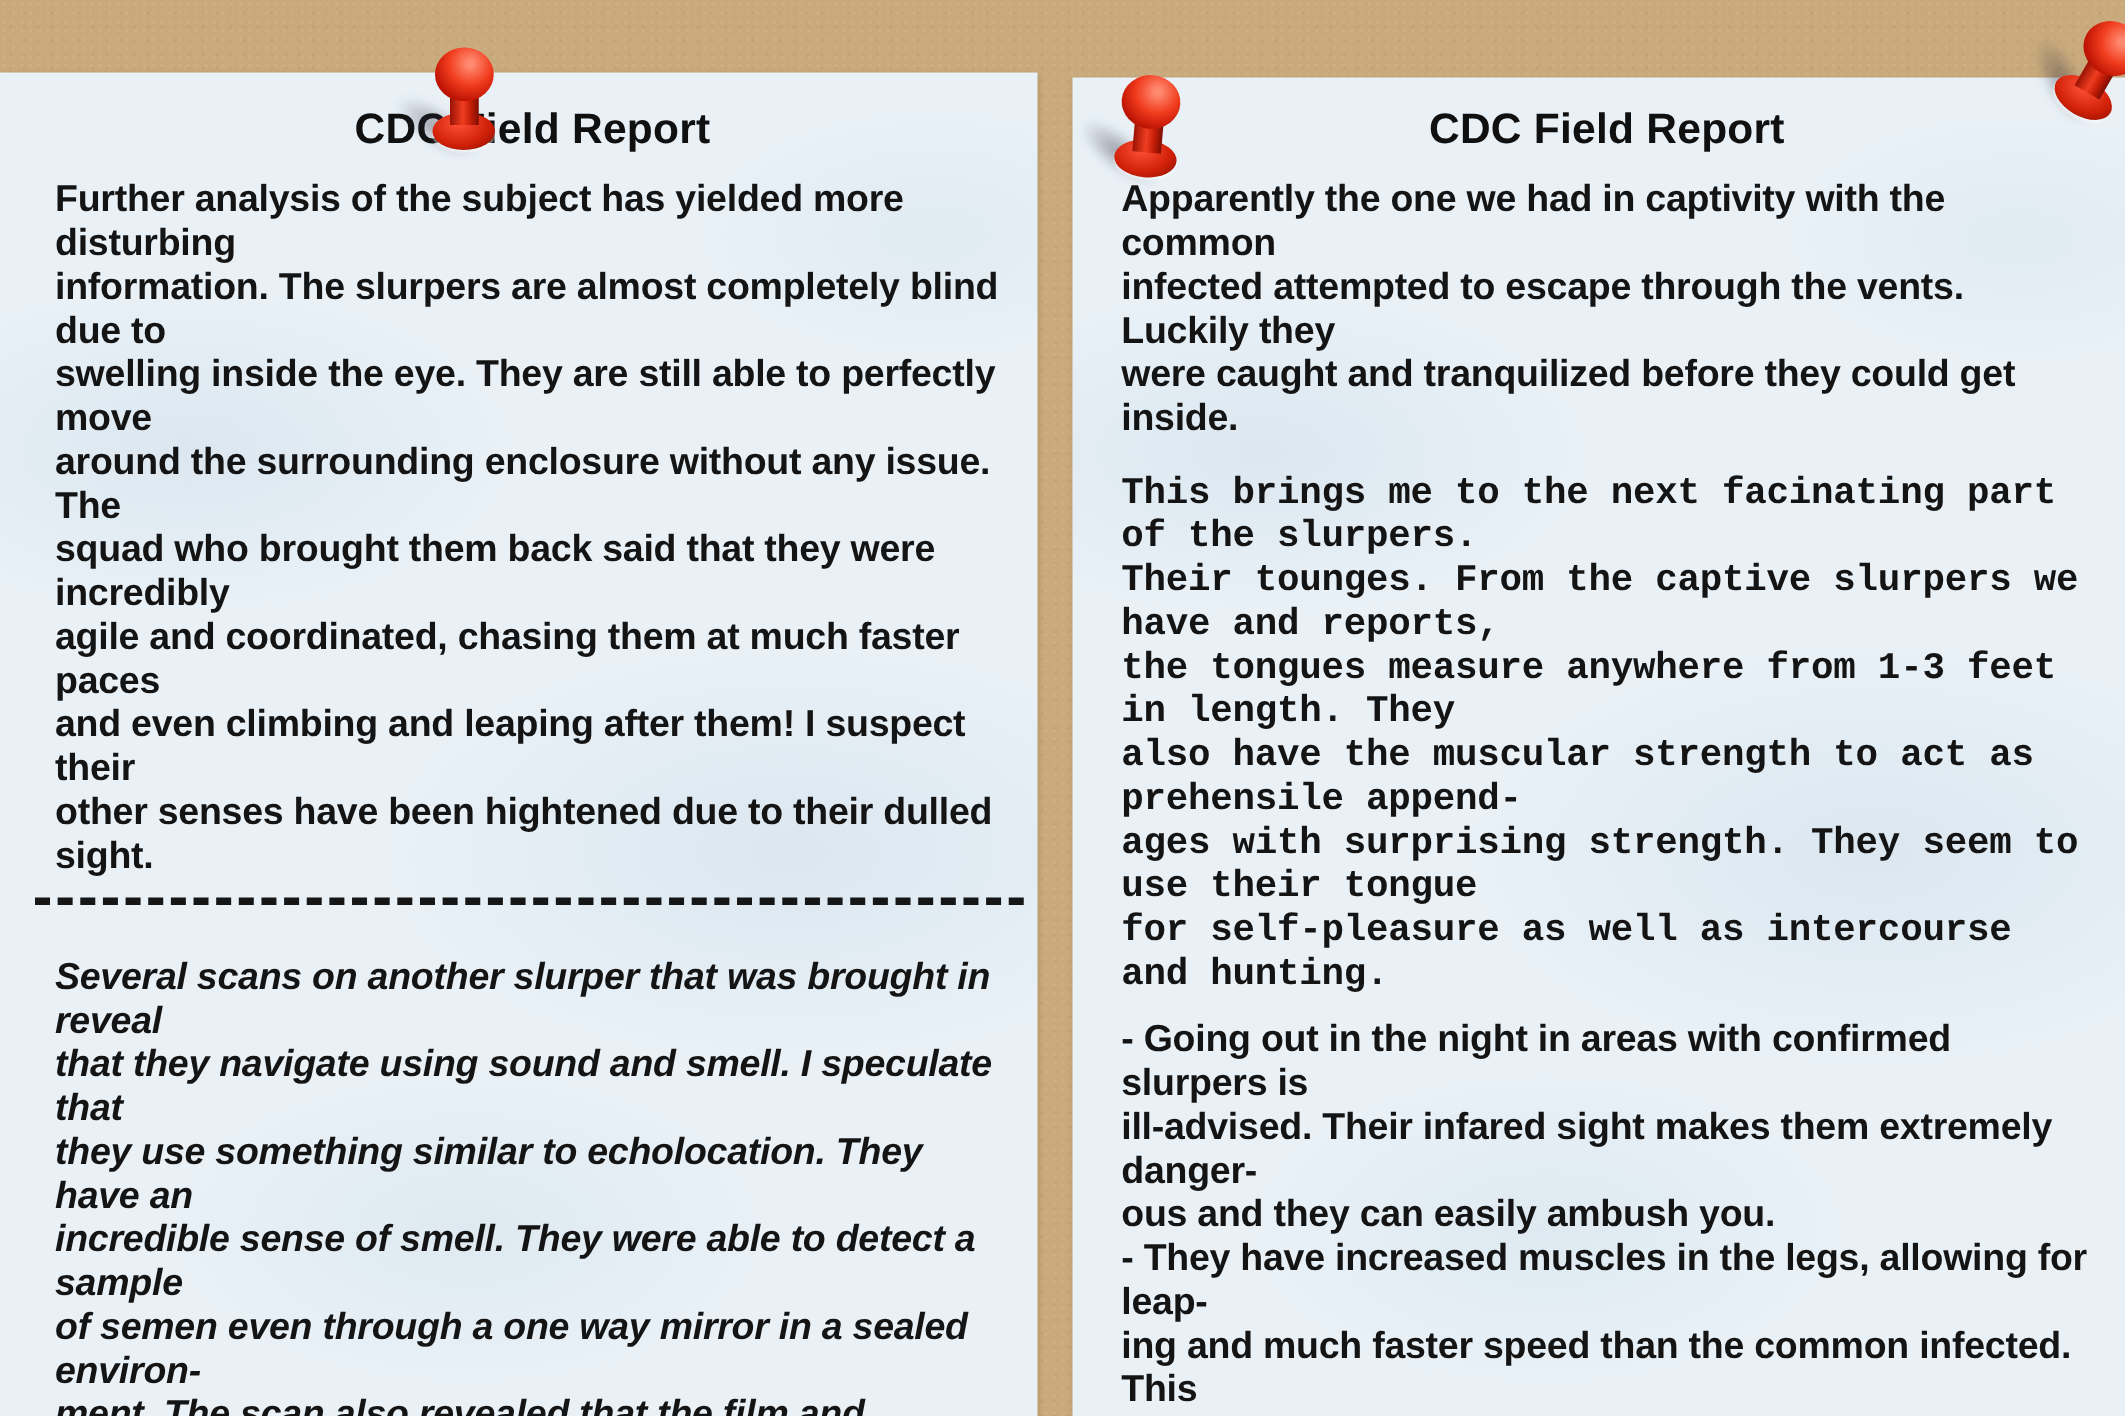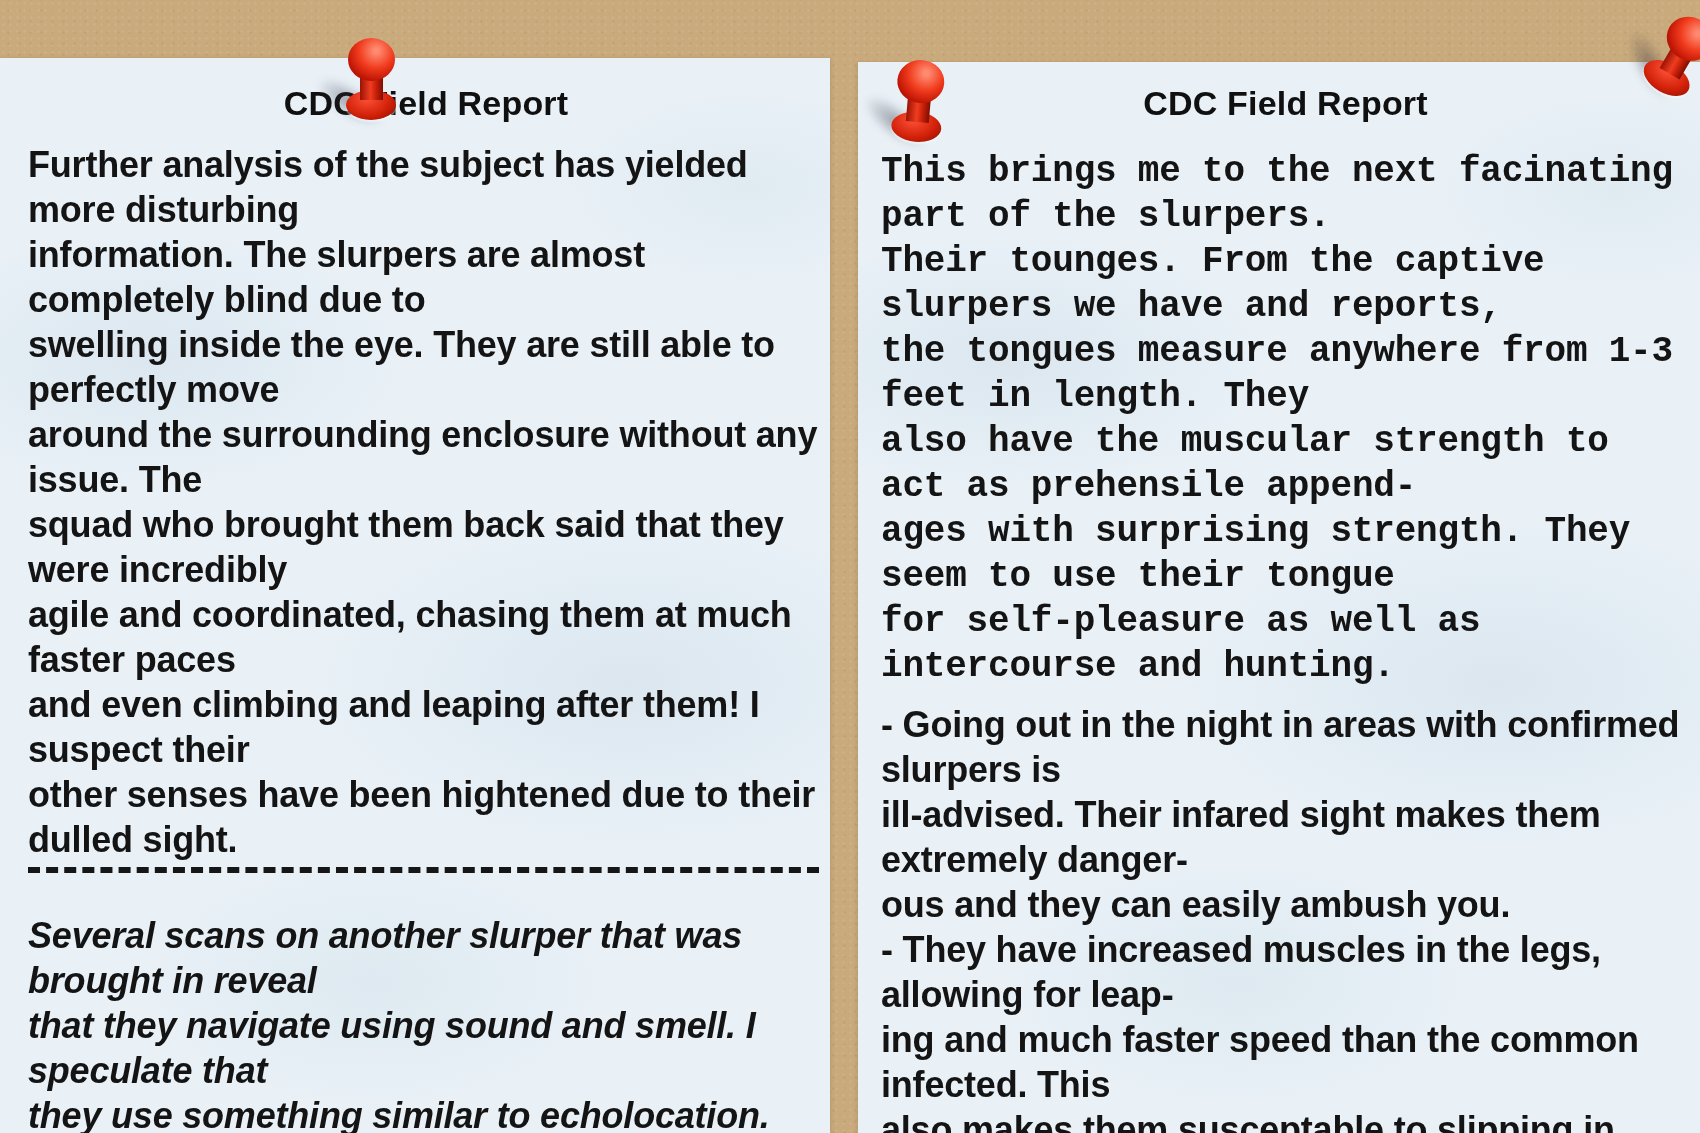--- a/index.html
+++ b/index.html
@@ -28,22 +28,22 @@
     color:#141414;
   }
   .note-left{left:0;width:830px;padding:25px 6px 0 28px;box-sizing:border-box;}
   .note-right{left:858px;width:842px;top:62px;padding:21px 10px 0 23px;box-sizing:border-box;}
   .note h1{
     margin:0;text-align:center;
     font-size:34px;line-height:40px;font-weight:700;color:#101010;
     letter-spacing:0.2px;
   }
   .note p{
-    margin:0;white-space:pre-line;
-    font-size:36px;line-height:45px;font-weight:700;
+    margin:16px;white-space:pre-line;
+    font-size:30px;line-height:35px;font-weight:700;
     letter-spacing:-0.2px;color:#141414;
   }
   .note-left .p1{margin-top:19px;}
   .note-left .p2{margin-top:40px;font-style:italic;}
   .note-left .p3{margin-top:34px;}
   .note-left .divider1{margin-top:5px;}
   .note-left .divider2{margin-top:52px;}
   .divider{
     border-top:6px dashed #161616;
     height:0;width:791px;
@@ -110,20 +110,23 @@
 earlier assumptions of blindness false. They have a hard time
 seeing in the day, but in cloudy or low light environments can
 pick out heat. That combined with their mobility makes them
 much more dangerous than the common infected.</p>
     <p class="p3">Report will be continued heat, alarms are currently sounding.</p>
     <div class="divider divider2"></div>
   </div>
 
   <div class="note note-right">
     <h1>CDC Field Report</h1>
+    <p class="p1">Apparently the one we had in captivity with the common
+infected attempted to escape through the vents. Luckily they
+were caught and tranquilized before they could get inside.</p>
     <p class="p2">This brings me to the next facinating part of the slurpers.
 Their tounges. From the captive slurpers we have and reports,
 the tongues measure anywhere from 1-3 feet in length. They
 also have the muscular strength to act as prehensile append-
 ages with surprising strength. They seem to use their tongue
 for self-pleasure as well as intercourse and hunting.</p>
     <p class="p4">- Going out in the night in areas with confirmed slurpers is
 ill-advised. Their infared sight makes them extremely danger-
 ous and they can easily ambush you.
 - They have increased muscles in the legs, allowing for leap-

